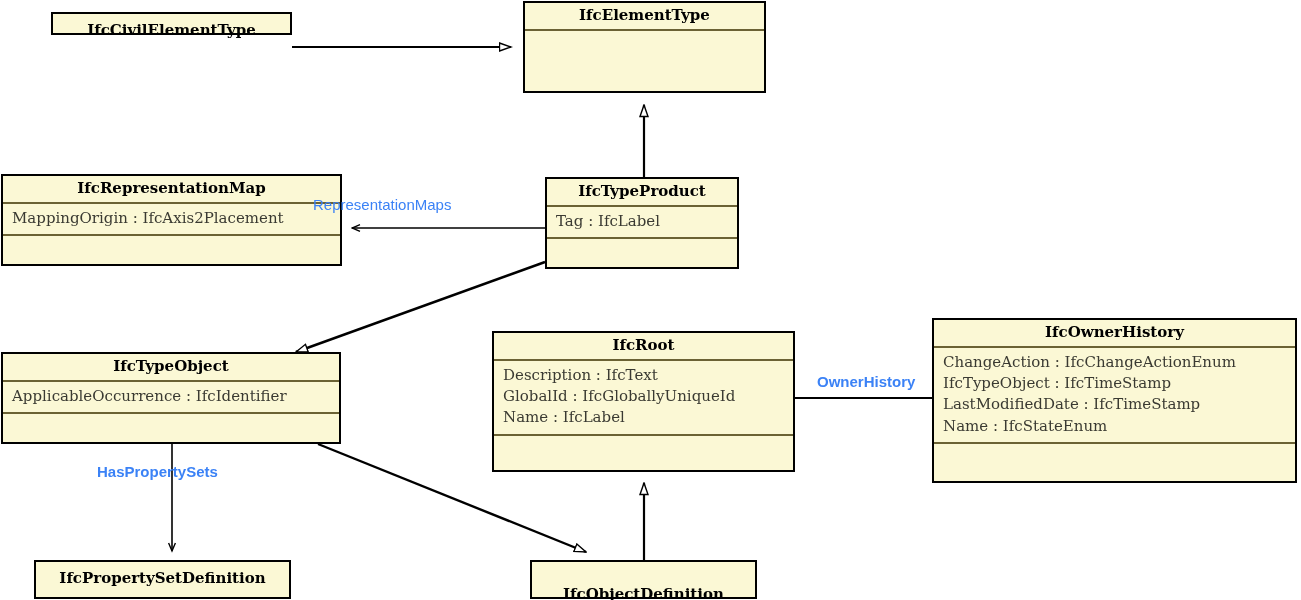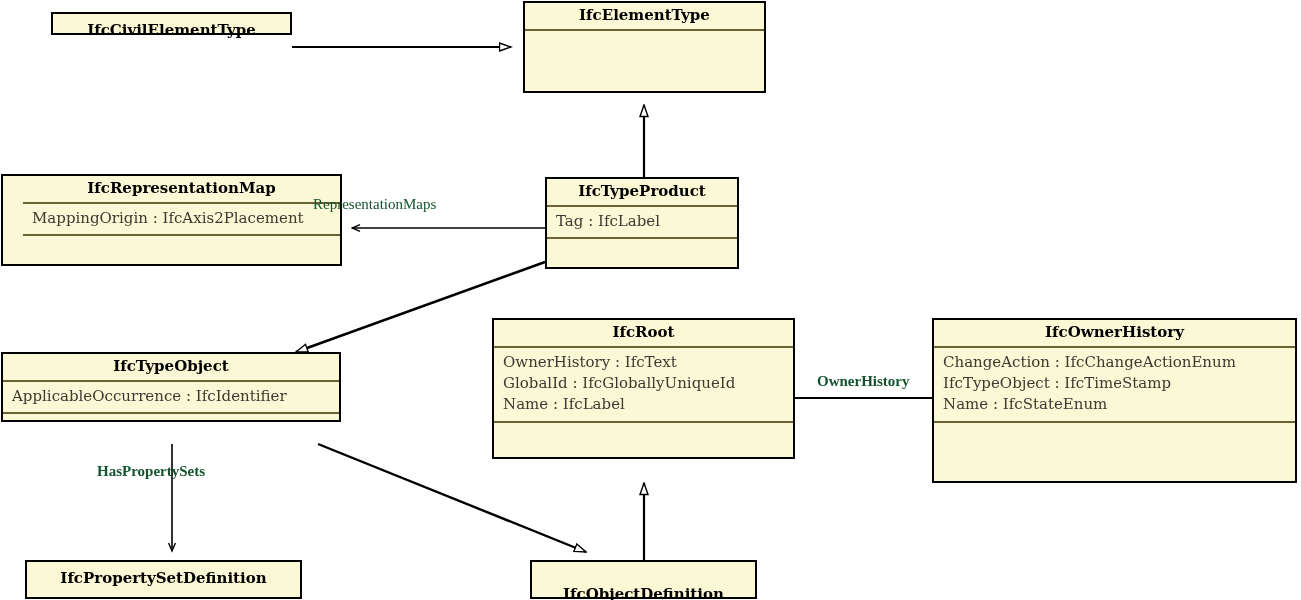--- a/index.html
+++ b/index.html
@@ -51,23 +51,23 @@
   #edges {
     position: absolute;
     left: 0;
     top: 0;
     width: 1301px;
     height: 600px;
     z-index: 1;
   }
   .edge-label {
     position: absolute;
-    font-family: Liberation Serif, serif;
+    font-family: Liberation Sans, sans-serif;
     font-size: 15px;
-    color: #14532d;
+    color: #3b82f6;
     white-space: nowrap;
     z-index: 5;
   }
   .edge-label.bold { font-weight: bold; }
 </style>
 </head>
 <body>
 
 <div id="canvas">
 
@@ -103,65 +103,66 @@
 
   <div class="uml-class" style="left:51px; top:12px; width:241px; height:23px;">
     <div class="uml-name" style="line-height:33px; padding:0;">IfcCivilElementType</div>
   </div>
 
   <div class="uml-class" style="left:523px; top:1px; width:243px; height:92px;">
     <div class="uml-name">IfcElementType</div>
     <div class="uml-ops"></div>
   </div>
 
-  <div class="uml-class" style="left:1px; top:174px; width:341px; height:92px;padding-left:20px;">
+  <div class="uml-class" style="left:1px; top:174px; width:341px; height:92px;">
     <div class="uml-name">IfcRepresentationMap</div>
     <div class="uml-attrs">
       <span class="attr-row">MappingOrigin : IfcAxis2Placement</span>
     </div>
     <div class="uml-ops"></div>
   </div>
 
   <div class="uml-class" style="left:545px; top:177px; width:194px; height:92px;">
     <div class="uml-name">IfcTypeProduct</div>
     <div class="uml-attrs">
       <span class="attr-row">Tag : IfcLabel</span>
     </div>
     <div class="uml-ops"></div>
   </div>
 
-  <div class="uml-class" style="left:1px; top:352px; width:340px; height:70px;">
+  <div class="uml-class" style="left:1px; top:352px; width:340px; height:92px;">
     <div class="uml-name">IfcTypeObject</div>
     <div class="uml-attrs">
       <span class="attr-row">ApplicableOccurrence : IfcIdentifier</span>
     </div>
     <div class="uml-ops"></div>
   </div>
 
-  <div class="uml-class" style="left:492px; top:318px; width:303px; height:141px;">
+  <div class="uml-class" style="left:492px; top:331px; width:303px; height:141px;">
     <div class="uml-name">IfcRoot</div>
     <div class="uml-attrs">
-      <span class="attr-row">OwnerHistory : IfcText</span>
+      <span class="attr-row">Description : IfcText</span>
       <span class="attr-row">GlobalId : IfcGloballyUniqueId</span>
       <span class="attr-row">Name : IfcLabel</span>
     </div>
     <div class="uml-ops"></div>
   </div>
 
   <div class="uml-class" style="left:932px; top:318px; width:365px; height:165px;">
     <div class="uml-name">IfcOwnerHistory</div>
     <div class="uml-attrs">
       <span class="attr-row">ChangeAction : IfcChangeActionEnum</span>
       <span class="attr-row">IfcTypeObject : IfcTimeStamp</span>
+      <span class="attr-row">LastModifiedDate : IfcTimeStamp</span>
       <span class="attr-row">Name : IfcStateEnum</span>
     </div>
     <div class="uml-ops"></div>
   </div>
 
-  <div class="uml-class" style="left:25px; top:560px; width:277px; height:39px;">
+  <div class="uml-class" style="left:34px; top:560px; width:257px; height:39px;">
     <div class="uml-name" style="line-height:33px; padding:0;">IfcPropertySetDefinition</div>
   </div>
 
   <div class="uml-class" style="left:530px; top:560px; width:227px; height:39px;">
     <div class="uml-name" style="line-height:33px; padding:16px;">IfcObjectDefinition</div>
   </div>
 
   <div class="edge-label" style="left:313px; top:196px;">RepresentationMaps</div>
 
   <div class="edge-label bold" style="left:817px; top:373px;">OwnerHistory</div>

